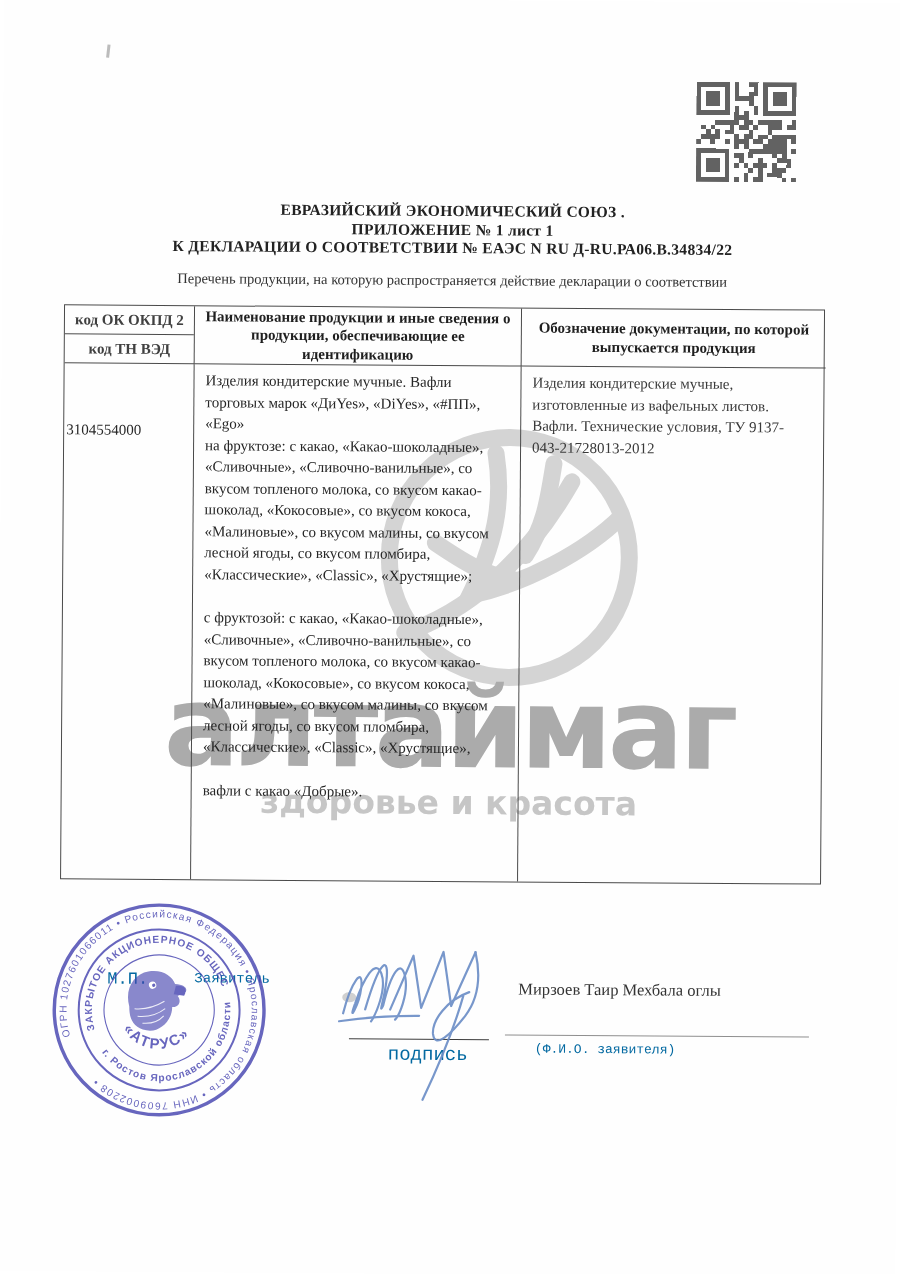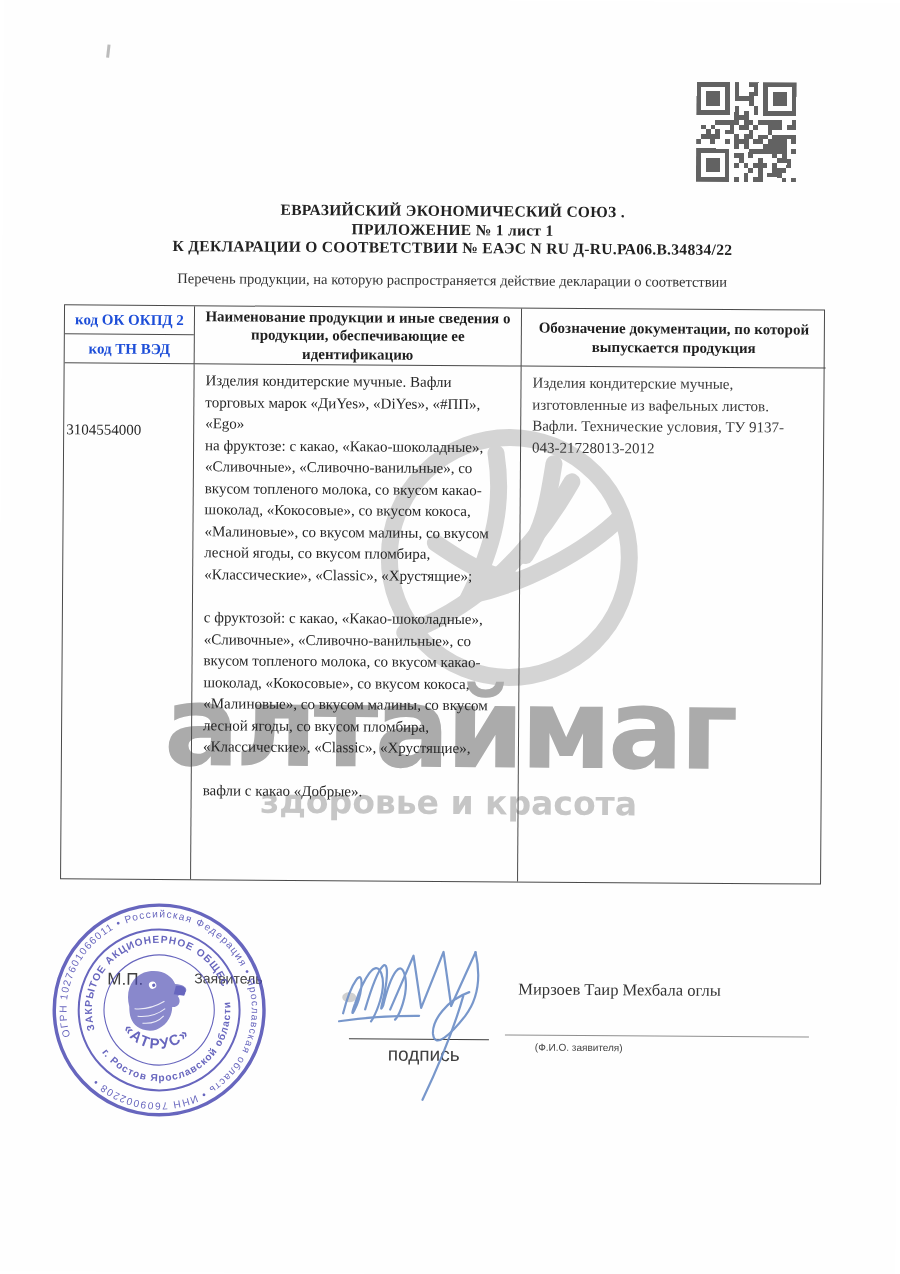--- a/index.html
+++ b/index.html
@@ -23,33 +23,33 @@
   
   .tbl{position:absolute;left:62px;top:307px;width:761px;height:575px;z-index:2;
        display:grid;grid-template-columns:130px 327px 304px;grid-template-rows:58px 1fr;
        border:1.6px solid #4a4a4a;background:transparent;}
   .cell{border-right:1.4px solid #4a4a4a;}
   .cell.last{border-right:none;}
   .hrow{border-bottom:1.4px solid #4a4a4a;}
   .hcell{display:flex;align-items:center;justify-content:center;text-align:center;
          font-weight:bold;font-size:15px;line-height:1.22;padding:2px 8px;color:#1f1f1f;}
   .col1h{display:flex;flex-direction:column;padding:0;}
-  .col1h .half{flex:1;display:flex;align-items:center;justify-content:center;font-weight:bold;font-size:15px;color:#1d4ed8;}
+  .col1h .half{flex:1;display:flex;align-items:center;justify-content:center;font-weight:bold;font-size:15px;color:#404040;}
   .col1h .half.first{border-bottom:1.4px solid #4a4a4a;}
   .codecell{padding:58px 2px 0 2px;font-size:15px;color:#2a2a2a;}
   .prodcell{padding:6px 8px 0 11px;font-size:15px;line-height:21.5px;color:#262626;}
   .prodcell p{margin:0 0 22px 0;white-space:pre-line;}
   .prodcell p:last-child{margin-bottom:0;}
   .doccell{padding:6px 16px 0 11px;font-size:15px;line-height:21.5px;color:#3a3a3a;}
   
-  .lbl-sans{font-family:Liberation Sans, sans-serif;color:#404040;position:absolute;z-index:2;}
+  .lbl-sans{font-family:Liberation Mono, monospace;color:#0369a1;position:absolute;z-index:2;}
   .mp{left:110px;top:972px;font-size:17px;}
   .applicant{left:197px;top:972px;font-size:14px;}
   .sig-caption{left:391px;top:1044px;font-size:19px;}
-  .fio-caption{left:538px;top:1041px;font-size:10px;}
+  .fio-caption{left:538px;top:1041px;font-size:13px;}
   .name{position:absolute;left:521px;top:979px;font-size:16.5px;color:#333;z-index:2;}
   .sigline{position:absolute;left:352px;top:1039px;width:140px;height:1.4px;background:#3c3c3c;z-index:2;}
   .nameline{position:absolute;left:508px;top:1034px;width:304px;height:1px;background:#8f8f8f;z-index:2;}
   .signature{position:absolute;left:338px;top:938px;width:180px;height:170px;z-index:3;}
   .stamp{position:absolute;left:50px;top:900px;width:224px;height:224px;z-index:3;
          transform:rotate(-22deg);opacity:.82;}
   .stamp text{font-family:"Liberation Sans",sans-serif;}
   .smudge{position:absolute;left:103px;top:47px;width:3px;height:13px;background:#8f8f8f;opacity:.6;
           transform:rotate(6deg);z-index:2;}
 </style>

